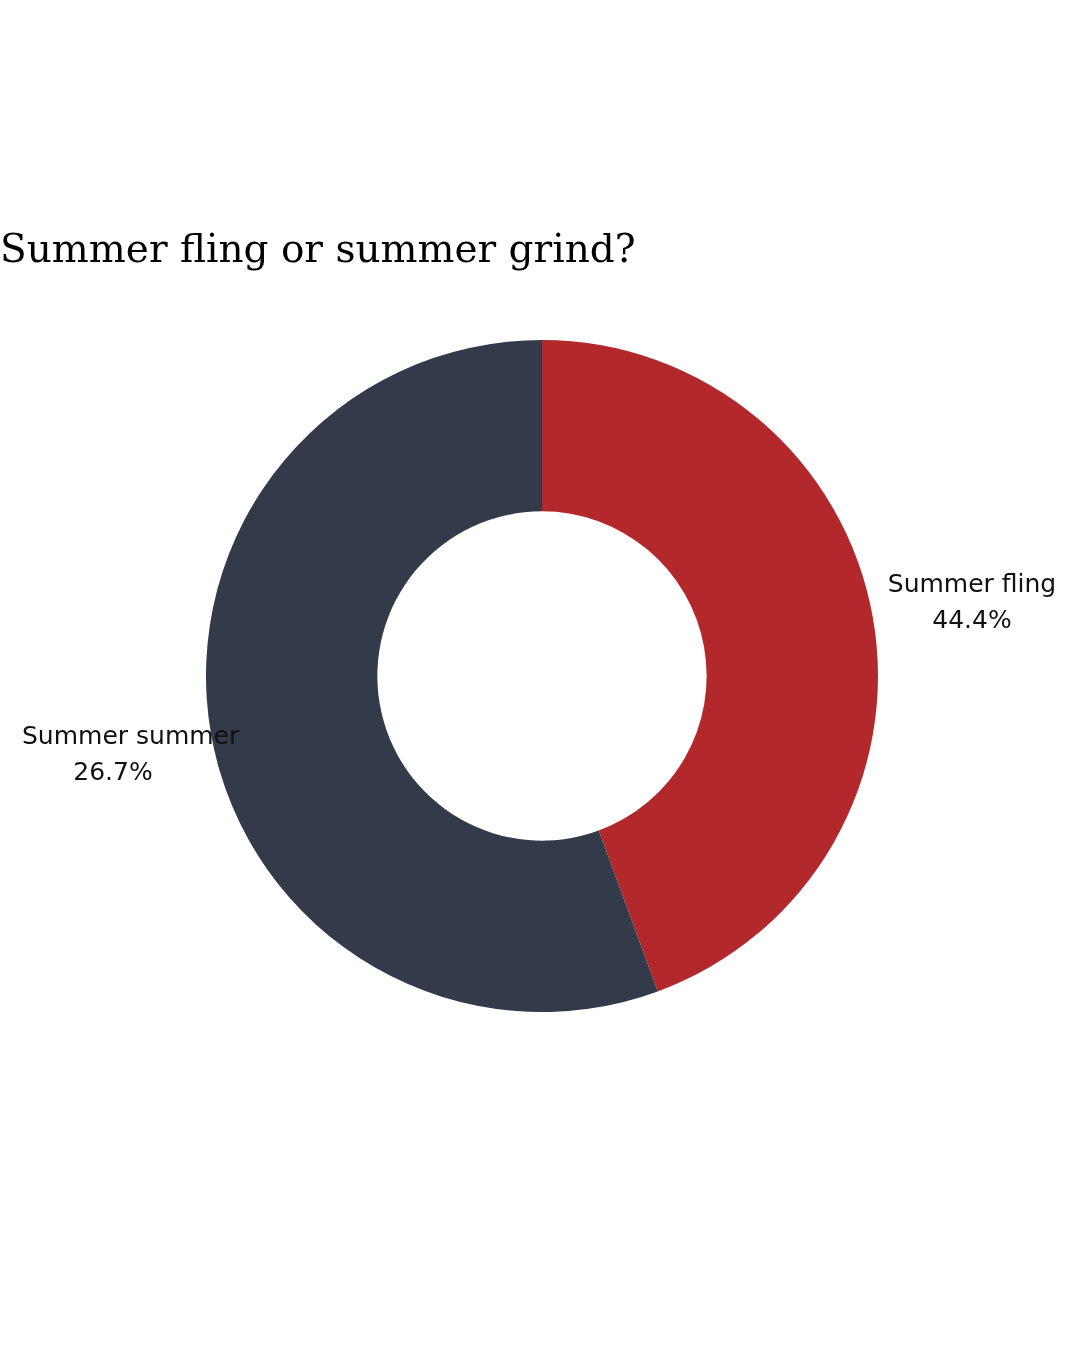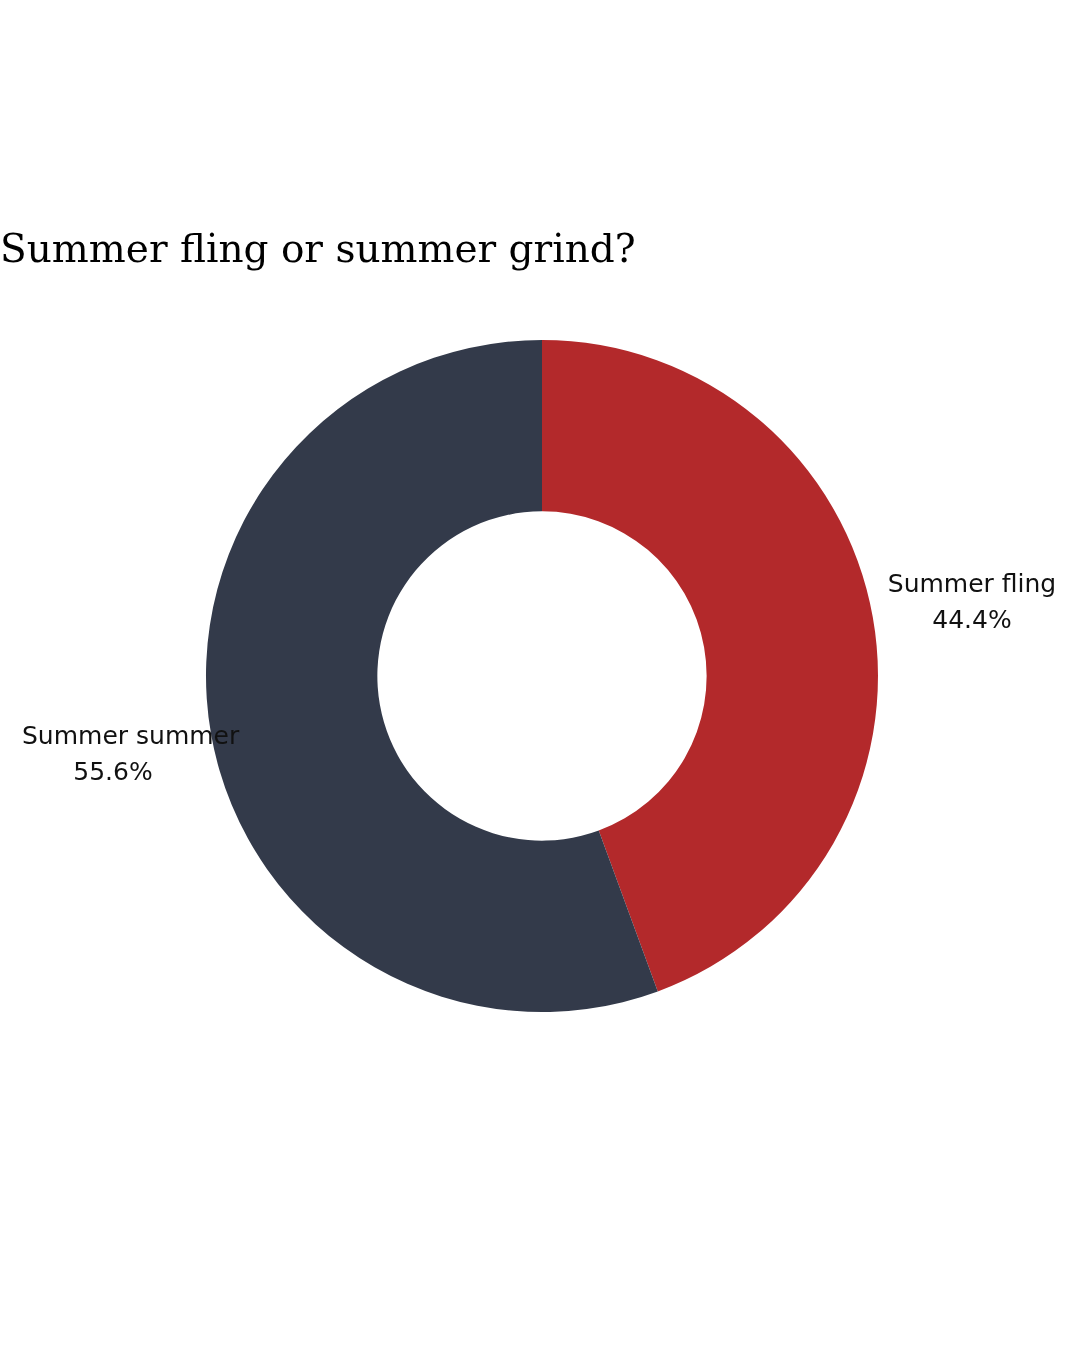--- a/index.html
+++ b/index.html
@@ -77,16 +77,16 @@
     <path id="slice-grind" fill="#333a4a" d="M 657.80 991.41 A 336 336 0 1 1 542.00 340.00 L 542.00 511.36 A 164.64 164.64 0 1 0 598.74 830.55 Z"></path>
   </svg>
 
   <div class="slice-label" id="label-summer-fling">
     <span class="label-line">Summer fling</span>
     <span class="label-line">44.4%</span>
   </div>
 
   <div class="slice-label" id="label-summer-grind">
     <span class="label-line">Summer summer</span>
-    <span class="label-line">55.6%</span>
+    <span class="label-line">26.7%</span>
   </div>
 
 </div>
 
 </body></html>

